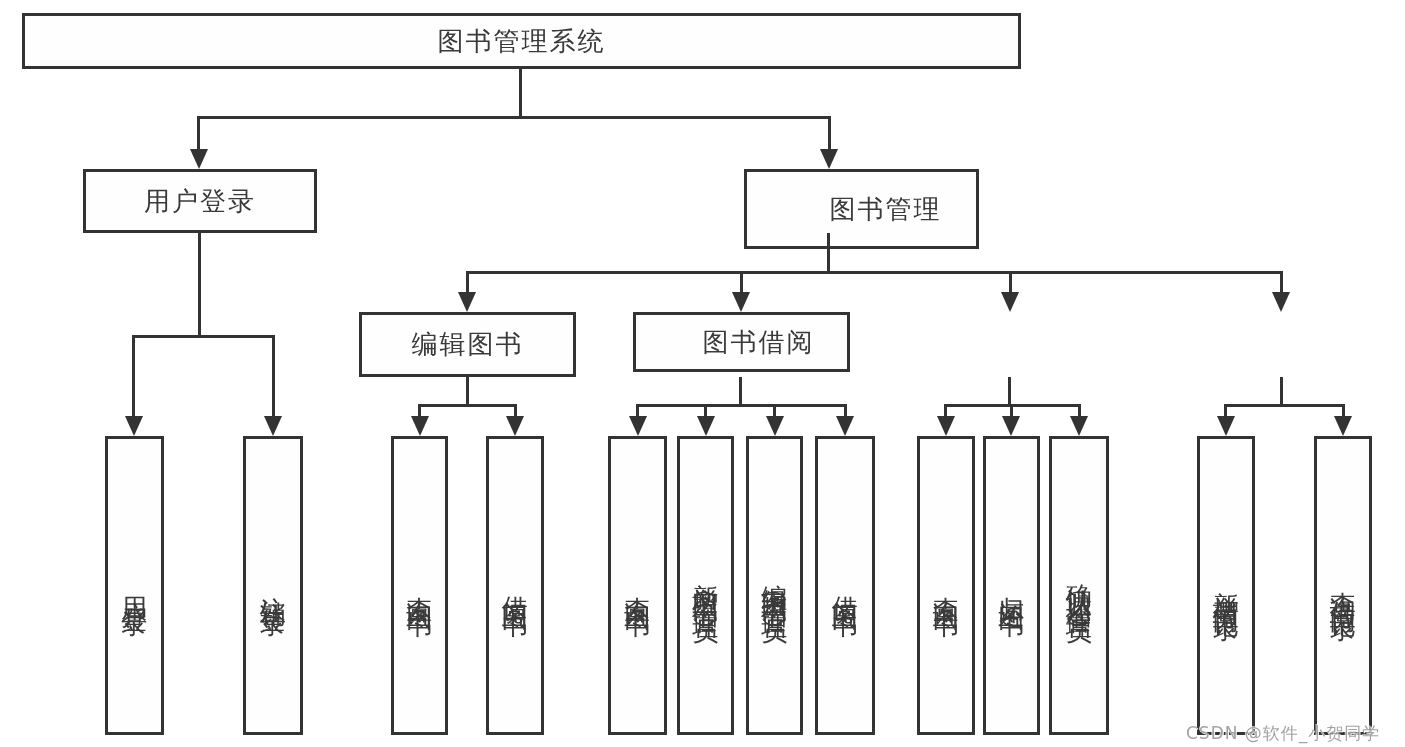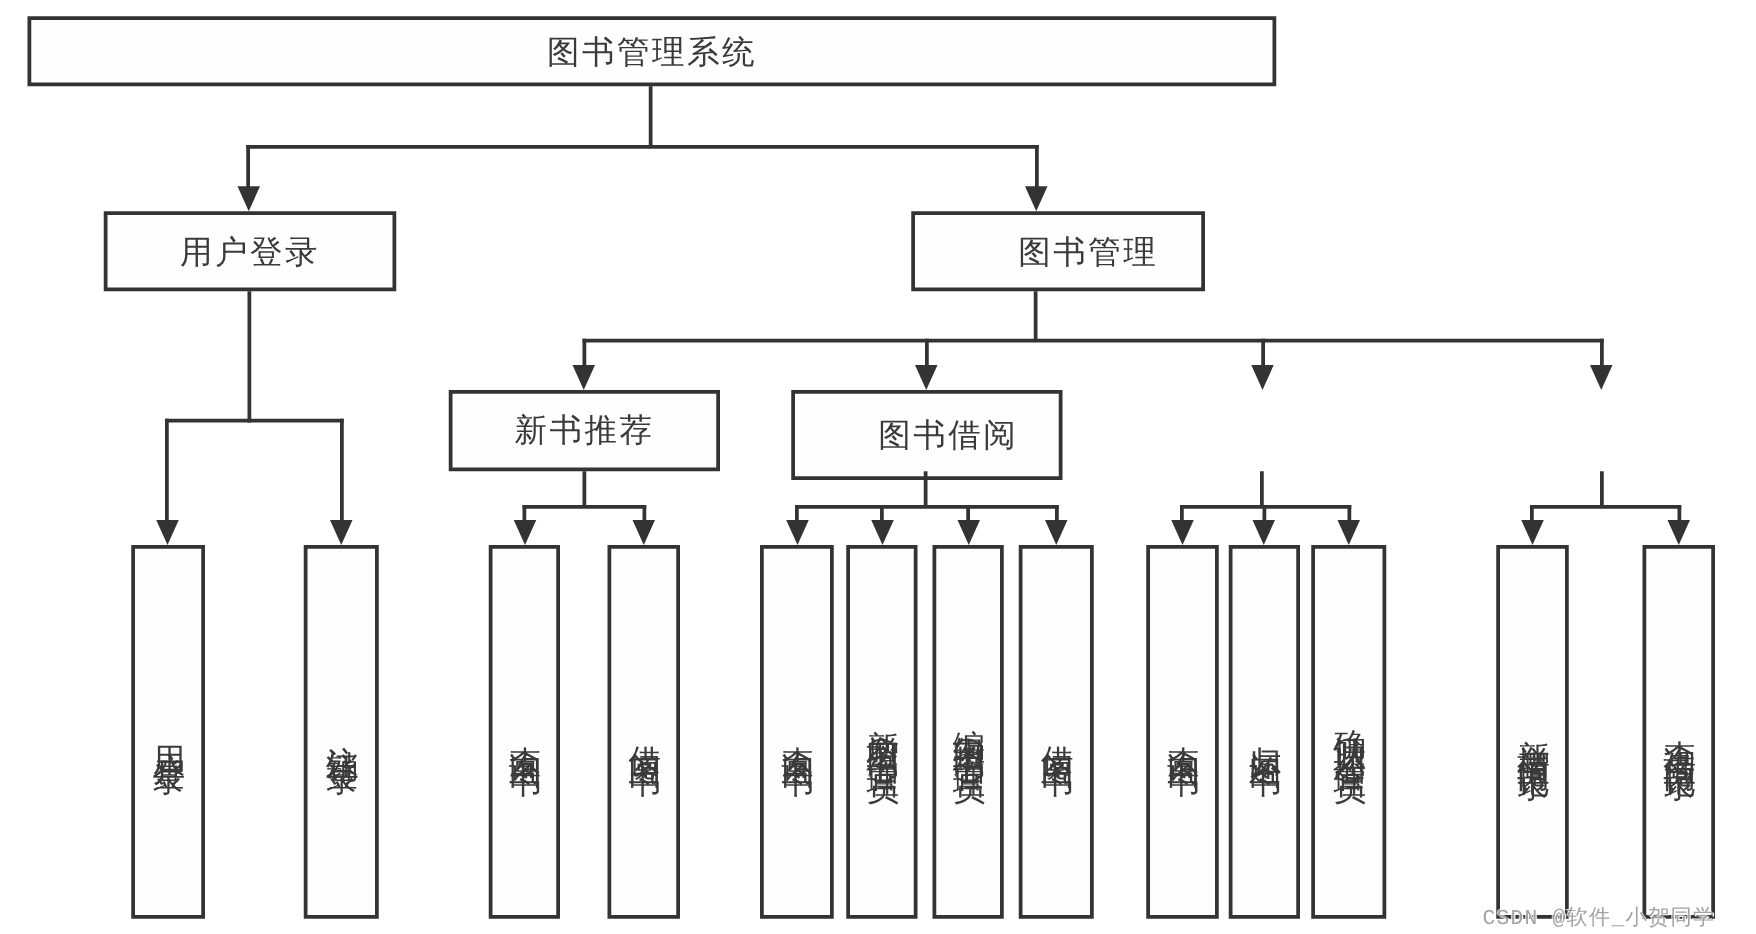--- a/index.html
+++ b/index.html
@@ -43,60 +43,59 @@
   #watermark {
     position: absolute;
     left: 1186px;
     top: 722px;
     font-size: 17px;
     color: #a3a3a3;
     letter-spacing: 1px;
     text-shadow: 1px 1px 0 rgba(255,255,255,0.95), -1px -1px 0 rgba(255,255,255,0.7);
     z-index: 5;
     white-space: nowrap;
-    font-family: Liberation Mono, monospace;
   }
 </style>
 </head>
 <body>
 
 <div id="stage">
 
   <div class="box" style="left:22px; top:13px; width:999px; height:56px;">图书管理系统</div>
 
   <div class="vl" style="left:519px; top:69px; height:49px;"></div>
   <div class="hl" style="left:197px; top:116px; width:634px;"></div>
   <div class="vl" style="left:197px; top:116px; height:38px;"></div>
   <div class="vl" style="left:828px; top:116px; height:38px;"></div>
   <div class="arrow" style="left:190px; top:149px;"></div>
   <div class="arrow" style="left:820px; top:149px;"></div>
 
   <div class="box" style="left:83px; top:169px; width:234px; height:64px;">用户登录</div>
-  <div class="box" style="left:729px; top:169px; width:235px; height:64px;padding-left:48px;">图书管理</div>
+  <div class="box" style="left:744px; top:169px; width:235px; height:80px;padding-left:48px;">图书管理</div>
 
   <div class="vl" style="left:198px; top:233px; height:105px;"></div>
   <div class="hl" style="left:132px; top:335px; width:143px;"></div>
   <div class="vl" style="left:132px; top:335px; height:84px;"></div>
   <div class="vl" style="left:272px; top:335px; height:84px;"></div>
   <div class="arrow" style="left:125px; top:416px;"></div>
   <div class="arrow" style="left:264px; top:416px;"></div>
 
   <div class="vl" style="left:827px; top:233px; height:40px;"></div>
   <div class="hl" style="left:466px; top:271px; width:817px;"></div>
   <div class="vl" style="left:466px; top:271px; height:24px;"></div>
   <div class="vl" style="left:740px; top:271px; height:24px;"></div>
   <div class="vl" style="left:1009px; top:271px; height:24px;"></div>
   <div class="vl" style="left:1280px; top:271px; height:24px;"></div>
   <div class="arrow" style="left:458px; top:292px;"></div>
   <div class="arrow" style="left:732px; top:292px;"></div>
   <div class="arrow" style="left:1001px; top:292px;"></div>
   <div class="arrow" style="left:1272px; top:292px;"></div>
 
-  <div class="box" style="left:359px; top:312px; width:217px; height:65px;">新书推荐</div>
-  <div class="box" style="left:633px; top:312px; width:217px; height:72px;padding-left:34px;">图书借阅</div>
+  <div class="box" style="left:359px; top:312px; width:217px; height:65px;">编辑图书</div>
+  <div class="box" style="left:633px; top:312px; width:217px; height:60px;padding-left:34px;">图书借阅</div>
 
   <div class="vl" style="left:466px; top:377px; height:29px;"></div>
   <div class="hl" style="left:418px; top:404px; width:99px;"></div>
   <div class="vl" style="left:418px; top:404px; height:14px;"></div>
   <div class="vl" style="left:514px; top:404px; height:14px;"></div>
   <div class="arrow" style="left:411px; top:416px;"></div>
   <div class="arrow" style="left:506px; top:416px;"></div>
 
   <div class="vl" style="left:739px; top:377px; height:29px;"></div>
   <div class="hl" style="left:636px; top:404px; width:211px;"></div>

